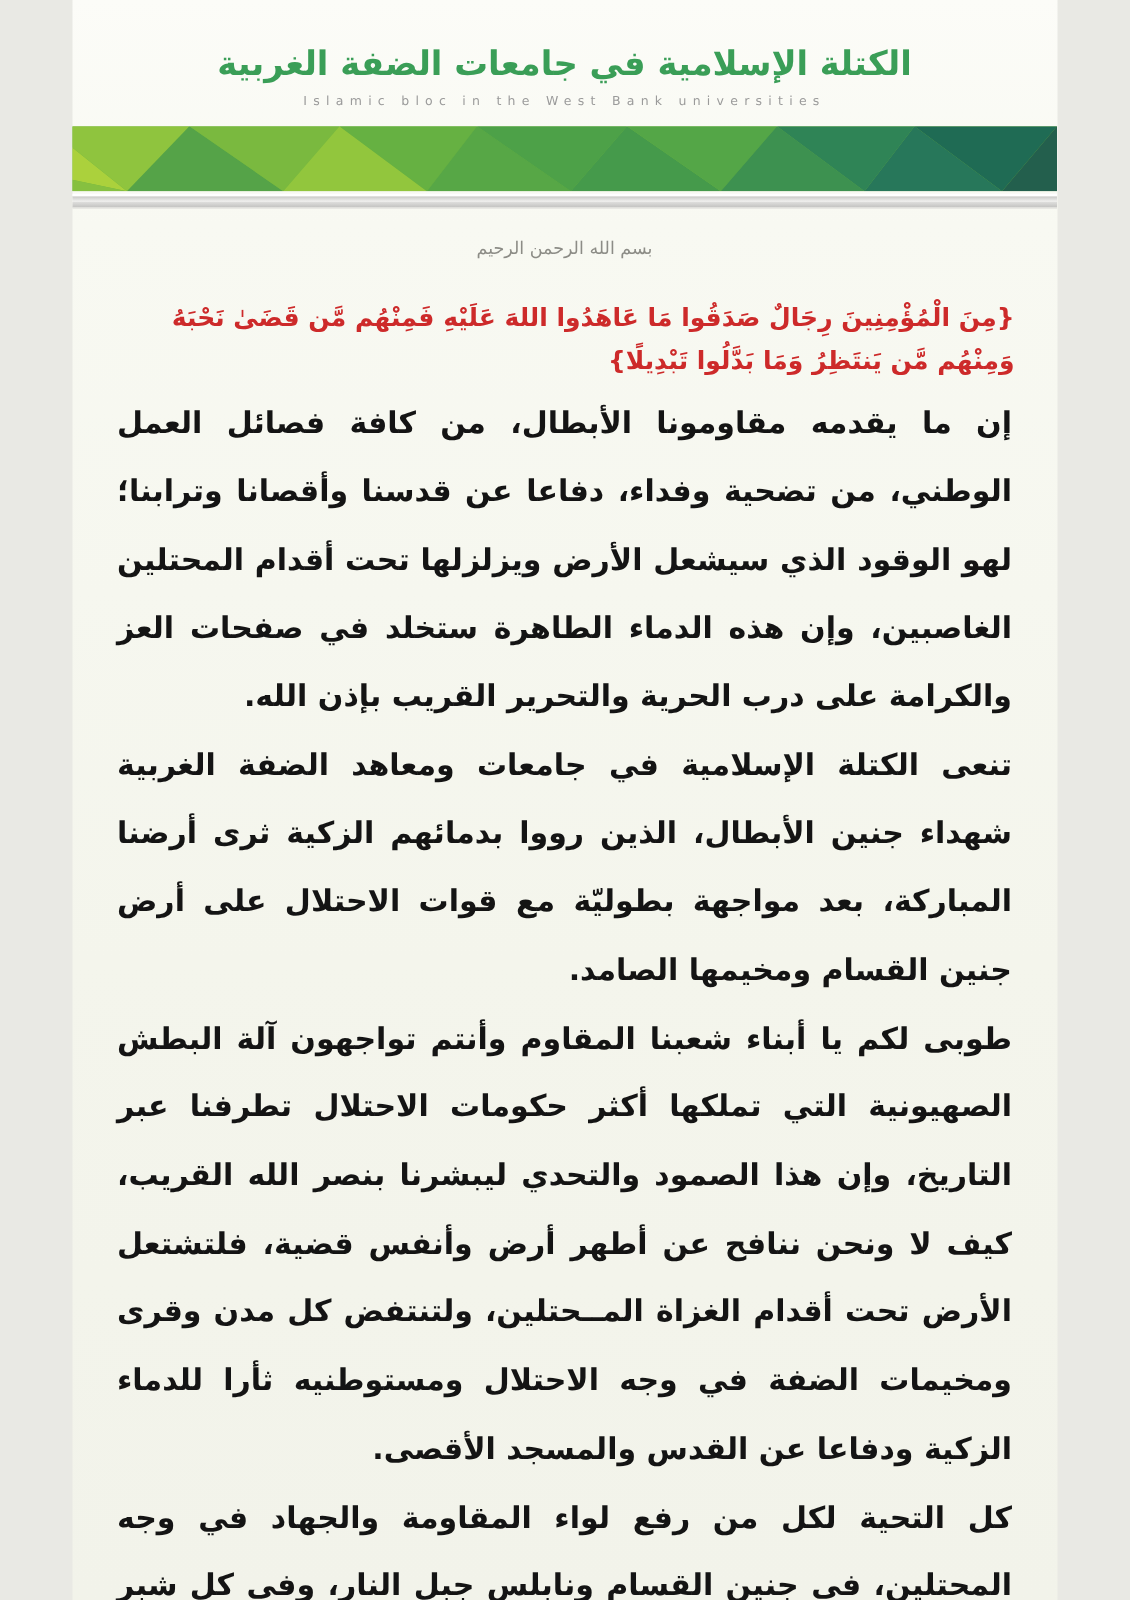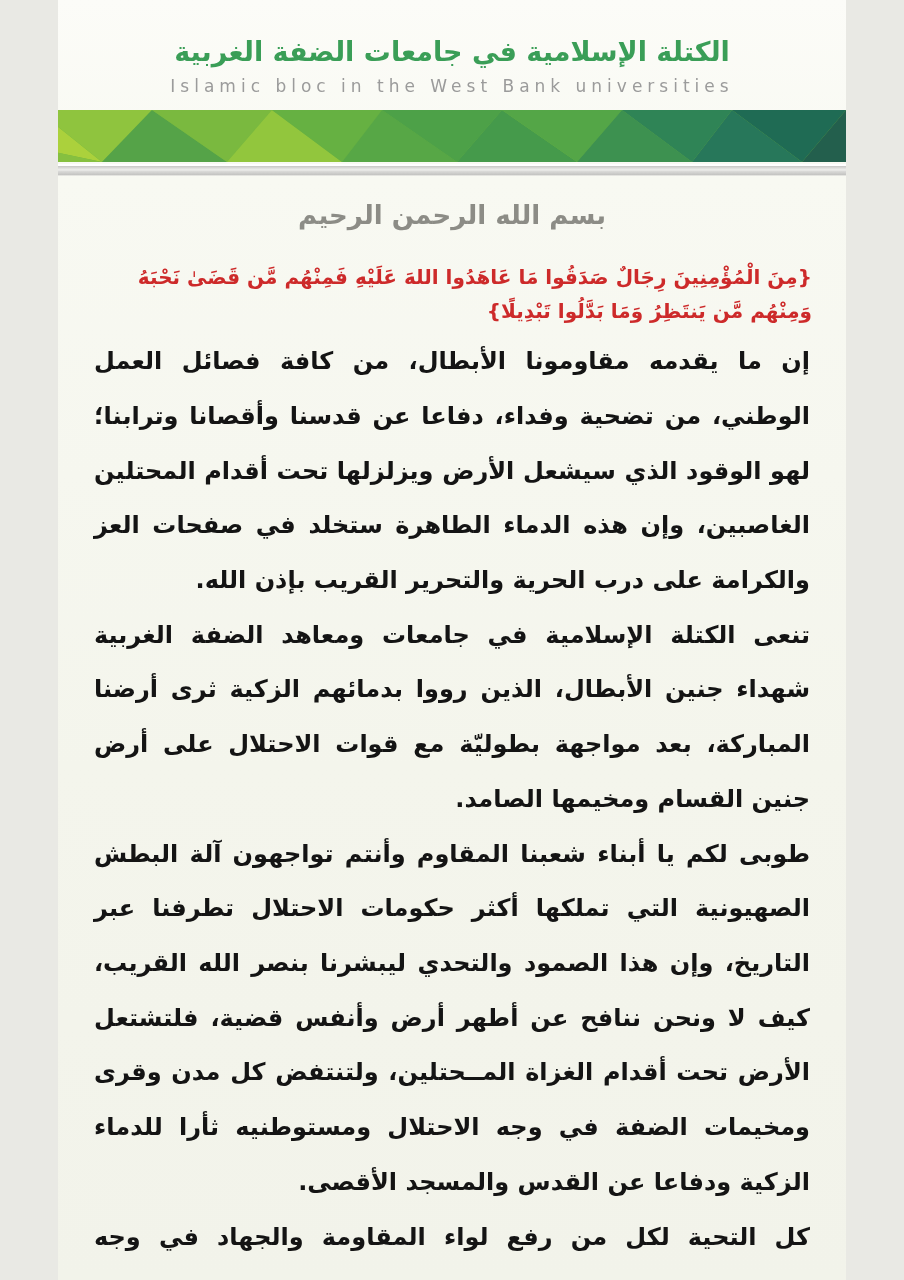--- a/index.html
+++ b/index.html
@@ -9,33 +9,33 @@
     background:linear-gradient(180deg,#fcfcf8 0%,#f8f9f2 14%,#f4f5ec 60%,#f2f3ea 100%);
     font-family:"DejaVu Sans","Liberation Sans",sans-serif;
     direction:rtl;
   }
   
   .header{padding-top:34px;text-align:center;}
   .header-title{
     color:#3a9e57;font-size:27px;font-weight:bold;line-height:1.3;
   }
   .header-sub{
-    direction:ltr;color:#9b9b9b;font-size:17px;letter-spacing:5px;
+    direction:ltr;color:#9b9b9b;font-size:10px;letter-spacing:5px;
     margin-top:7px;font-weight:normal;
   }
   
   .banner{margin-top:14px;height:52px;width:904px;display:block;}
   .gray-bar{
     height:9px;width:904px;margin-top:2px;
     background:linear-gradient(180deg,#c7c7c5 0%,#f0f0ee 45%,#dcdcda 55%,#c2c2c0 100%);
     border-top:2px solid #ffffff;border-bottom:1px solid #e4e4e0;
   }
   
   .bismillah{
-    margin-top:24px;text-align:center;color:#8c8c86;font-size:26px;font-weight:bold;
+    margin-top:24px;text-align:center;color:#8c8c86;font-size:14px;font-weight:normal;
   }
   .title{
     margin-top:26px;text-align:center;color:#c1272d;font-size:47px;font-weight:bold;
   }
   .subtitle{
     margin-top:16px;text-align:center;color:#c1272d;font-size:27px;font-weight:bold;
   }
   .verse{
     margin-top:30px;color:#cd2a2a;font-size:20px;font-weight:bold;
     padding:0 34px;line-height:1.7;

